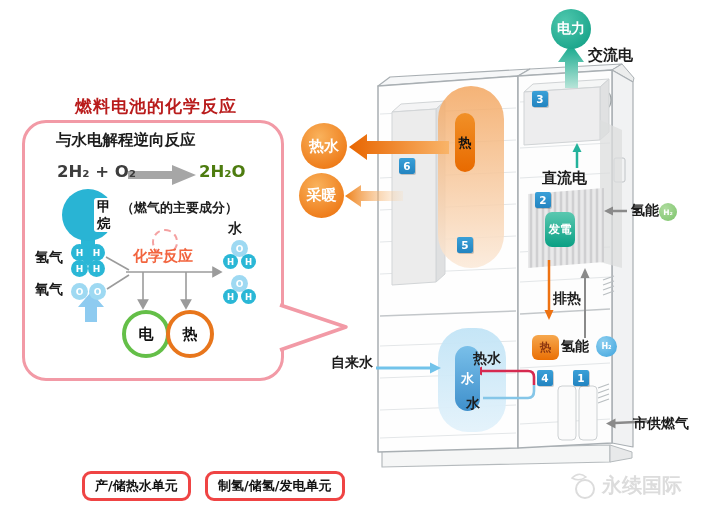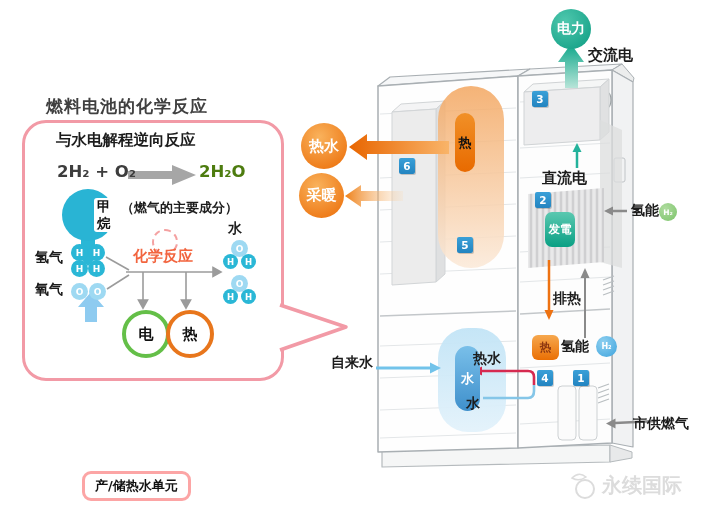--- a/index.html
+++ b/index.html
@@ -11,21 +11,21 @@
           font-weight:bold;}
   .chip{background:#fff;padding:0 3px;border-radius:3px;font-weight:bold;color:#111;line-height:1.25;}
   .atom{position:absolute;border-radius:50%;color:#fff;font-weight:bold;
         display:flex;align-items:center;justify-content:center;}
   .badge{position:absolute;width:16px;height:16px;background:linear-gradient(180deg,#3aa0d8,#2384c0);
          color:#fff;font-size:10.5px;font-weight:bold;display:flex;align-items:center;justify-content:center;
          border-radius:2px;box-shadow:1px 1px 0 rgba(0,0,0,.18);}
   .pill{position:absolute;display:flex;align-items:center;justify-content:center;font-weight:bold;}
   .callout{position:absolute;left:22px;top:120px;width:256px;height:255px;
            border:3.5px solid #f29aa6;border-radius:24px;background:transparent;}
-  .legend{position:absolute;border:3px solid #fca5a5;border-radius:9px;background:#fff;
+  .legend{position:absolute;border:3px solid #ef4444;border-radius:9px;background:#fff;
           font-size:13px;font-weight:bold;color:#111;padding:3px 10px;white-space:nowrap;}
   .dashed-circle{position:absolute;left:152px;top:229px;width:22px;height:22px;border-radius:50%;
                  border:2px dashed #f4a1a1;}
   .watermark{position:absolute;left:568px;top:468px;display:flex;align-items:center;gap:4px;
              color:#dcdcdc;font-size:20px;font-weight:bold;}
 </style>
 </head>
 <body>
 
 <div class="stage">
@@ -171,21 +171,21 @@
       <polygon points="473,371 482,366.5 482,375.5" fill="#d62a50"></polygon>
       <path d="M534,385 L534,391 Q534,398 528,398 L483,398" stroke="#85c6e8" stroke-width="2.6"></path>
     </g>
   </svg>
 
   <div class="callout"></div>
   <svg class="layer" style="left:278px;top:301px;" width="72" height="52">
     <path d="M2,4 L68,26 L2,49" fill="#ffffff" stroke="#f29aa6" stroke-width="3.5" stroke-linejoin="round"></path>
   </svg>
 
-  <div class="lbl" style="left:46px;top:97px;font-size:17px;letter-spacing:1px;color:#404040;">燃料电池的化学反应</div>
+  <div class="lbl" style="left:75px;top:97px;font-size:17px;letter-spacing:1px;color:#b91c1c;">燃料电池的化学反应</div>
 
   <div class="lbl" style="left:56px;top:132px;font-size:15.5px;">与水电解程逆向反应</div>
   <div class="lbl" style="left:57px;top:163px;font-size:16.5px;color:#3d3d3d;">2H₂ + O₂</div>
   <div class="lbl" style="left:199px;top:163px;font-size:16.5px;color:#4d7c0f;">2H₂O</div>
 
   <div class="circle" style="left:62px;top:189px;width:52px;height:52px;background:#29b4d4;">
     <span class="chip" style="font-size:13.5px;margin-left:32px;">甲烷</span>
   </div>
   <div class="lbl" style="left:121px;top:201px;font-size:13px;">（燃气的主要成分）</div>
 
@@ -243,20 +243,21 @@
   <div class="lbl" style="left:633px;top:400px;font-size:14px;margin-top:16px;">市供燃气</div>
 
   <div class="badge" style="left:532px;top:91px;">3</div>
   <div class="badge" style="left:399px;top:158px;">6</div>
   <div class="badge" style="left:535px;top:192px;">2</div>
   <div class="badge" style="left:457px;top:237px;">5</div>
   <div class="badge" style="left:537px;top:370px;">4</div>
   <div class="badge" style="left:573px;top:370px;">1</div>
 
   <div class="legend" style="left:82px;top:471px;">产/储热水单元</div>
+  <div class="legend" style="left:205px;top:471px;">制氢/储氢/发电单元</div>
 
   <div class="watermark">
     <svg width="30" height="34">
       <circle cx="17" cy="21" r="9" fill="none" stroke="#dcdcdc" stroke-width="2"></circle>
       <path d="M4,10 q7,-7 14,-1 q-7,5 -14,1 Z" fill="none" stroke="#dcdcdc" stroke-width="1.5"></path>
     </svg>
     <span>永续国际</span>
   </div>
 
 </div>

